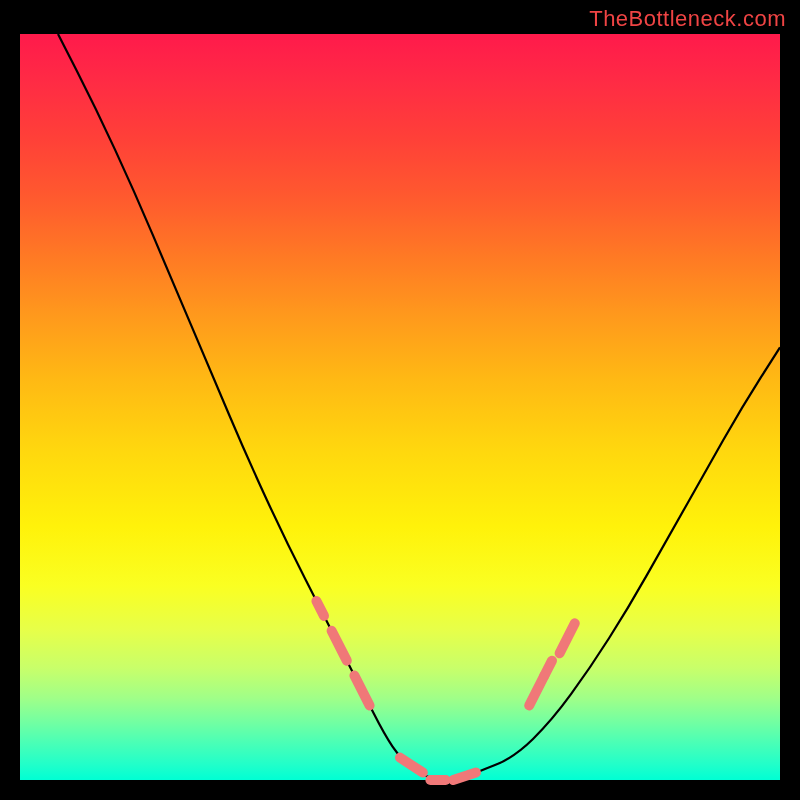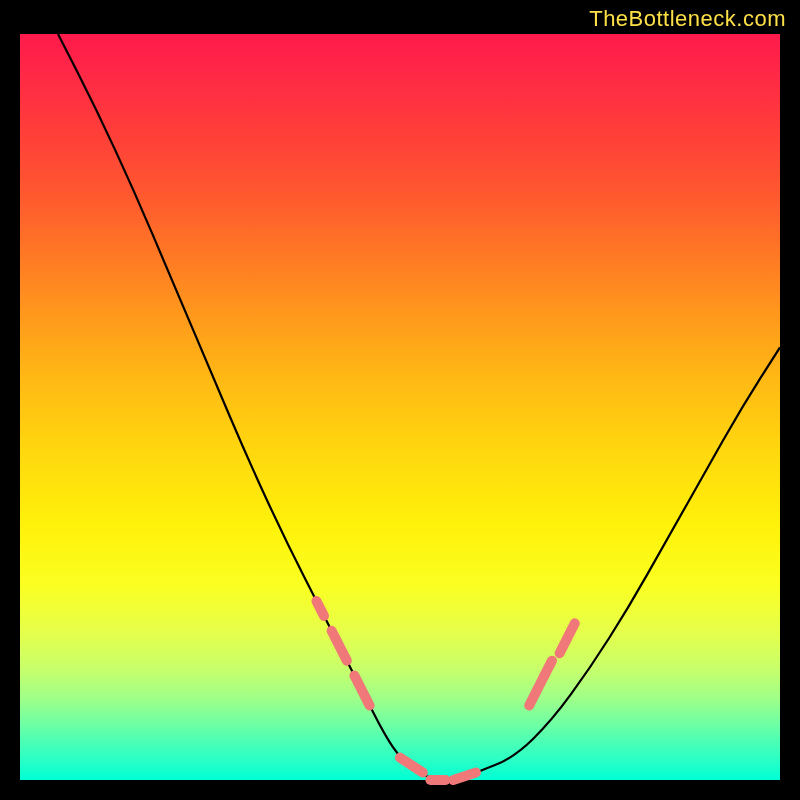--- a/index.html
+++ b/index.html
@@ -15,21 +15,21 @@
     left: 0;
     top: 0;
     width: 800px;
     height: 800px;
     box-sizing: border-box;
   }
   .watermark {
     position: absolute;
     top: 6px;
     right: 14px;
-    color: #fde047;
+    color: #ef4444;
     font-size: 22px;
     font-weight: 500;
     letter-spacing: 0.5px;
   }
   .plot-area {
     position: absolute;
     left: 20px;
     top: 34px;
     width: 760px;
     height: 746px;

